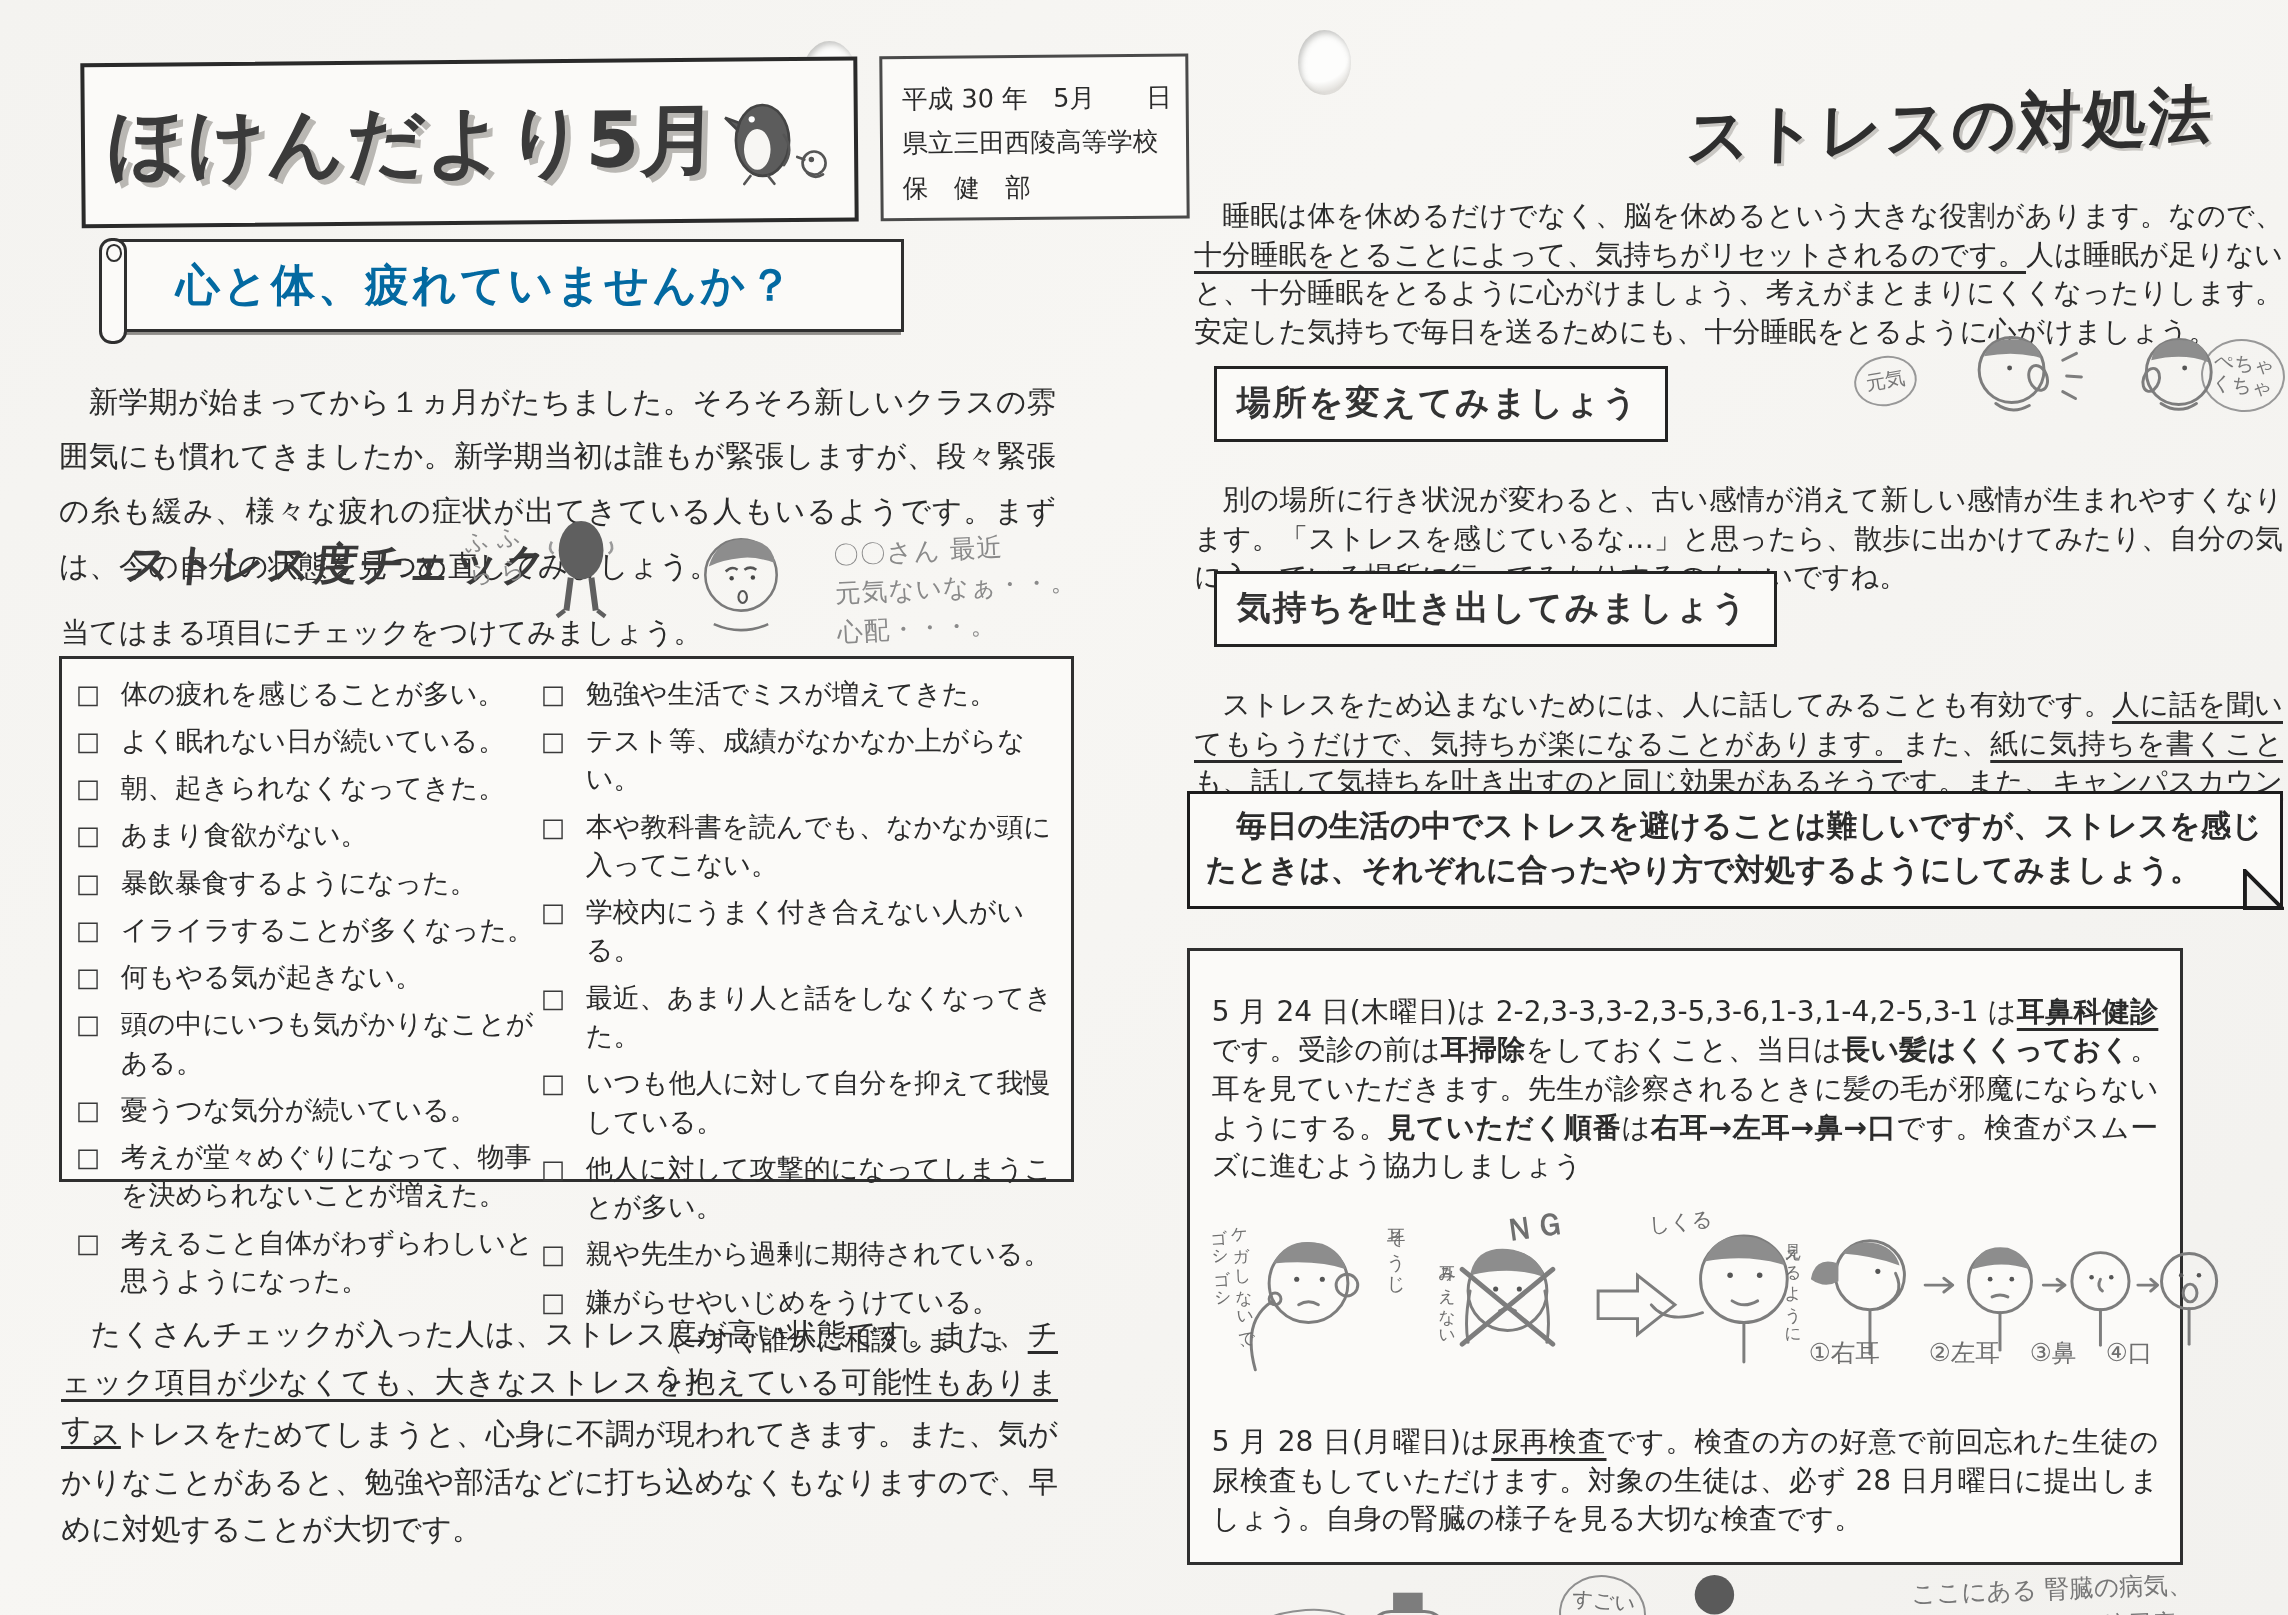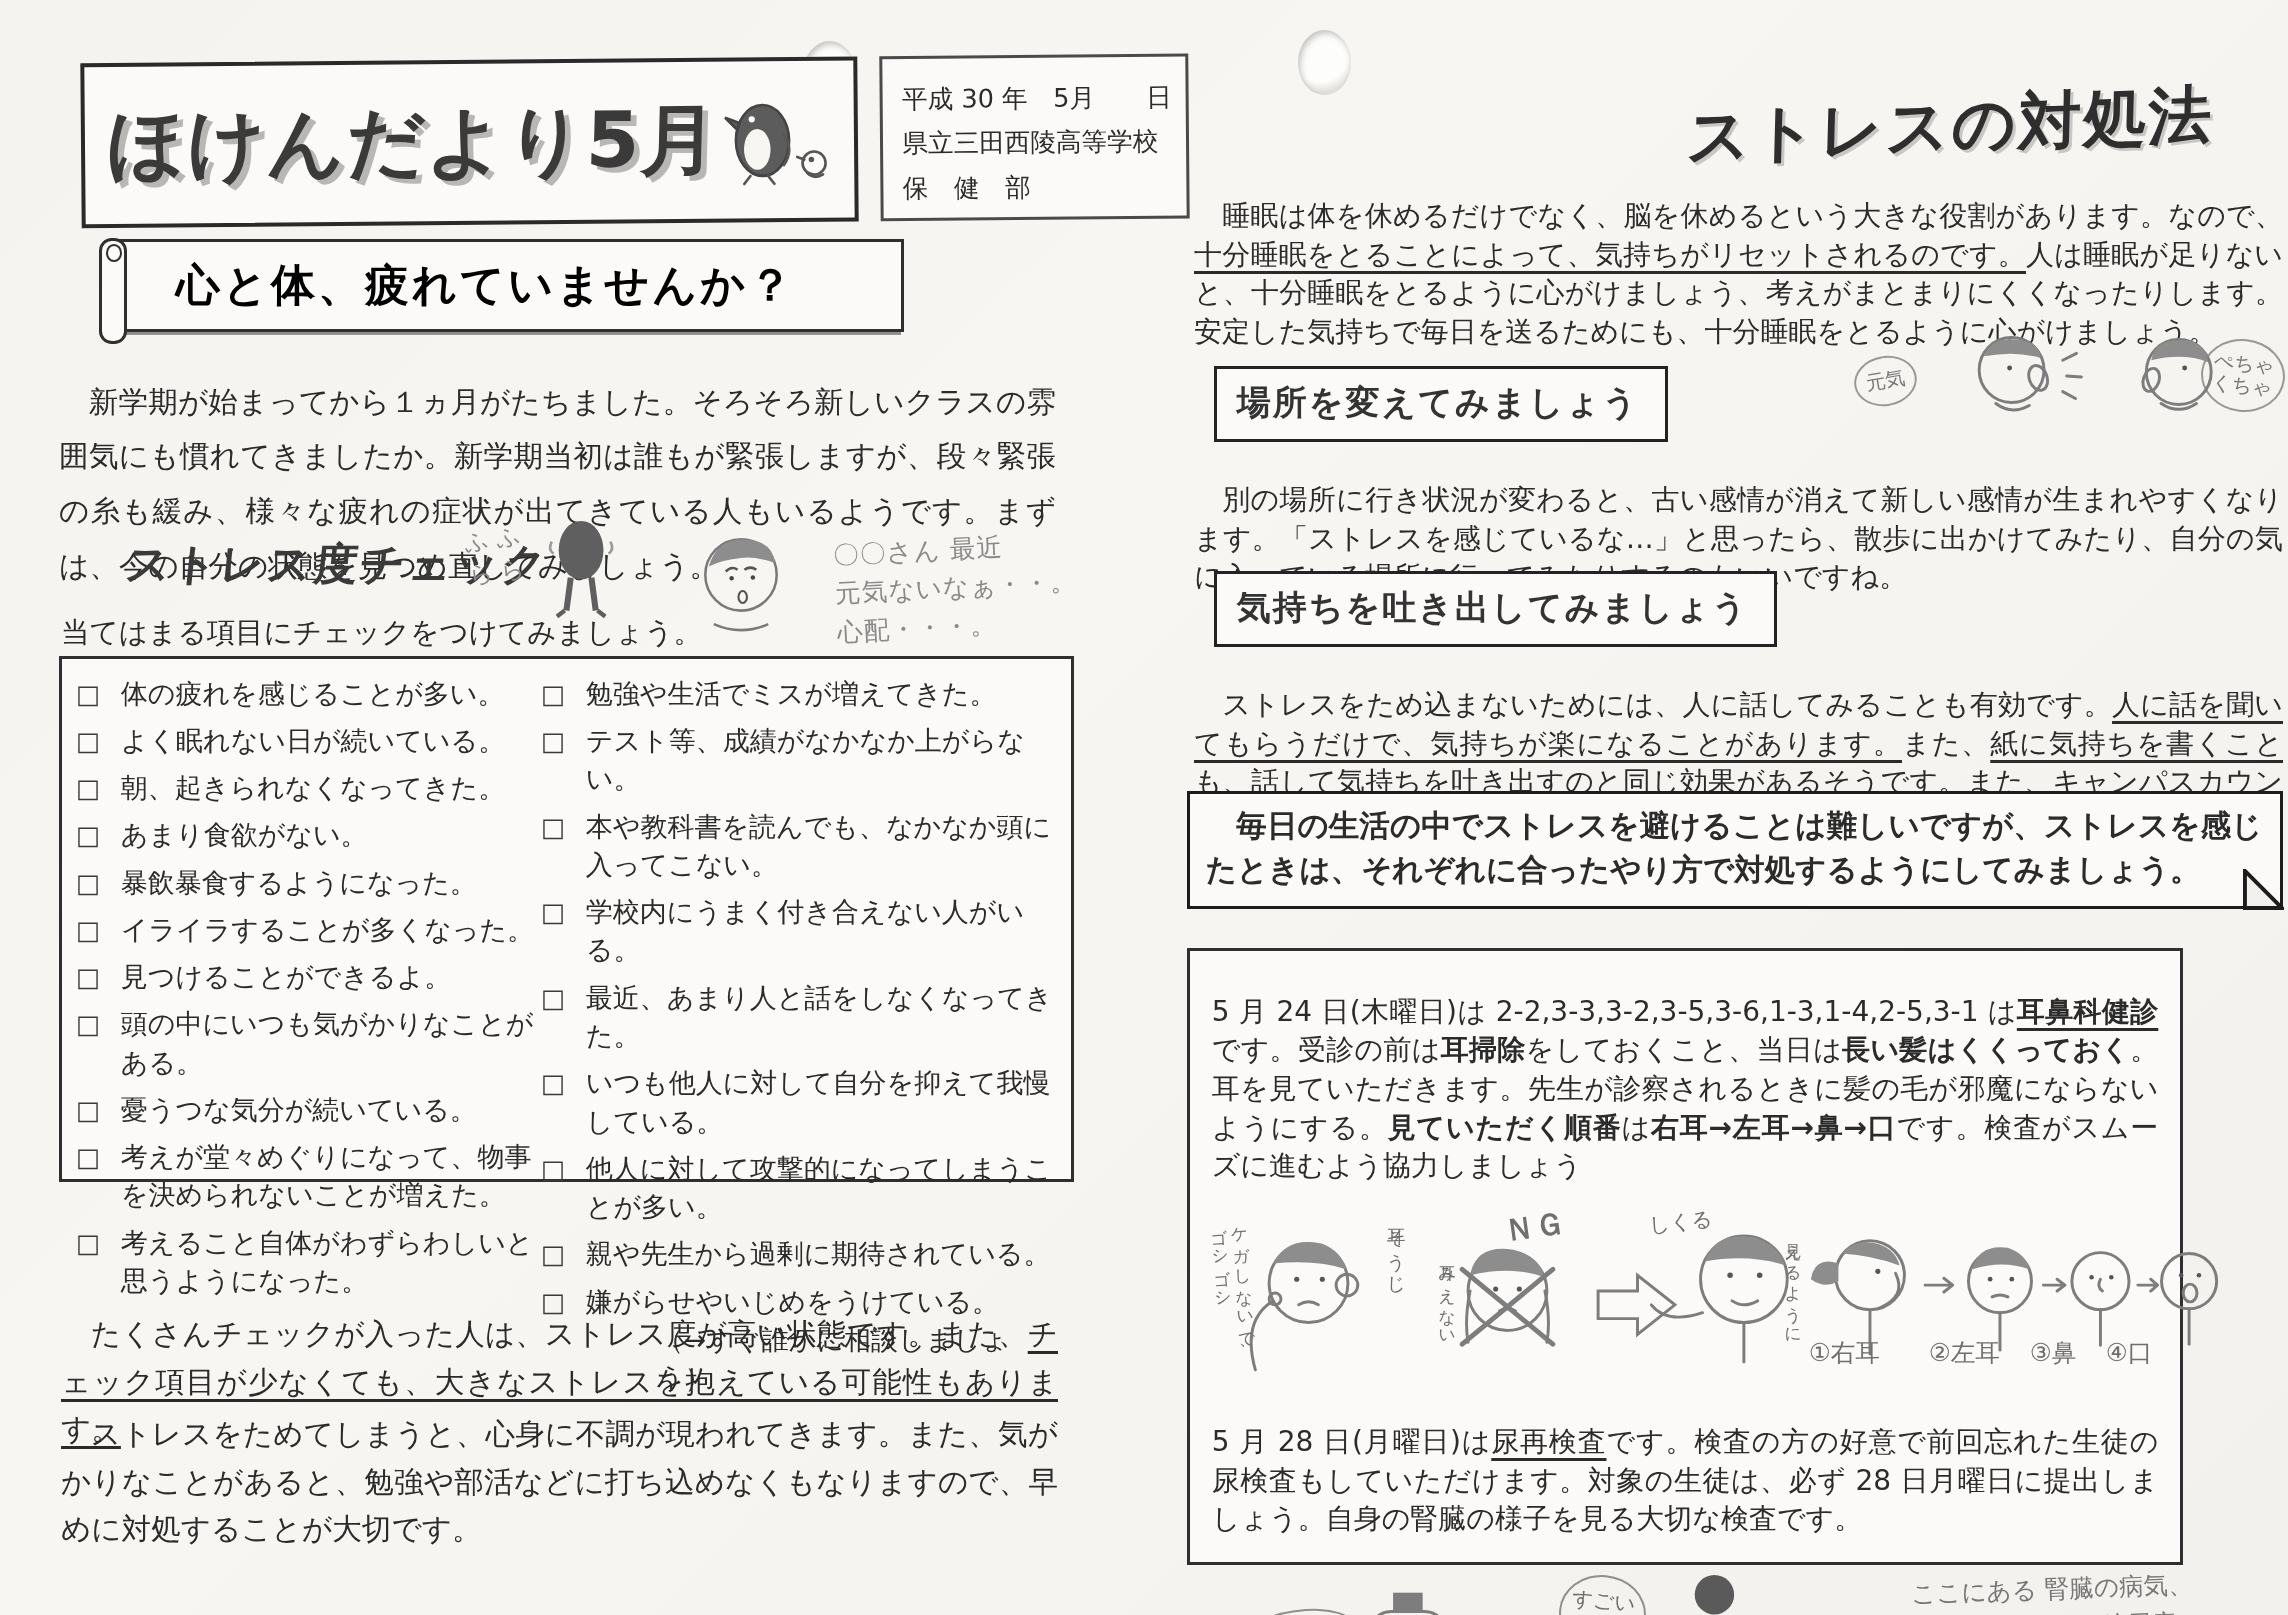--- a/index.html
+++ b/index.html
@@ -29,21 +29,21 @@
   .penguin{margin-left:2px;}
 
   
   .banner{position:absolute;left:116px;top:239px;width:788px;height:93px;border:3px solid #2f2f2f;
     background:#fbfaf8;display:flex;align-items:center;padding-left:57px;
     box-shadow:0 5.9px 0 -3px #8f8d89;}
   .banner .curl{position:absolute;left:-19.7px;top:-3.9px;width:27.6px;height:106px;border:3px solid #2f2f2f;
     border-radius:12.8px;background:#fbfaf8;}
   .banner .curl::before{content:'';position:absolute;left:3.9px;top:3px;width:11.8px;height:13.8px;
     border:2.5px solid #2f2f2f;border-radius:50%;}
-  .banner-text{font-size:44px;font-weight:900;letter-spacing:3px;color:#000000;}
+  .banner-text{font-size:44px;font-weight:900;letter-spacing:3px;color:#0369a1;}
 
   
   .intro{position:absolute;left:59px;top:345px;width:997px;font-size:29.6px;line-height:1.85;text-align:justify;}
   .check-heading{position:absolute;left:126px;top:535px;font-size:44px;font-weight:900;
     letter-spacing:2px;color:#3a3a3a;transform:skewX(-6deg);}
   .check-lead{position:absolute;left:61px;top:613px;font-size:28.6px;}
 
   .doodle-fura{position:absolute;left:461px;top:514px;display:flex;align-items:flex-start;}
   .fura-label{writing-mode:vertical-lr;font-size:23.6px;color:#8a8a8a;transform:rotate(-8deg);
     letter-spacing:3.9px;margin-right:5.9px;white-space:pre-line;}
@@ -222,21 +222,21 @@
           <span class="cl-body"><span class="cl-text">暴飲暴食するようになった。</span></span>
         </div>
 
         <div class="cl-item">
           <span class="box">□</span>
           <span class="cl-body"><span class="cl-text">イライラすることが多くなった。</span></span>
         </div>
 
         <div class="cl-item">
           <span class="box">□</span>
-          <span class="cl-body"><span class="cl-text">見つけることができるよ。</span></span>
+          <span class="cl-body"><span class="cl-text">何もやる気が起きない。</span></span>
         </div>
 
         <div class="cl-item">
           <span class="box">□</span>
           <span class="cl-body"><span class="cl-text">頭の中にいつも気がかりなことがある。</span></span>
         </div>
 
         <div class="cl-item">
           <span class="box">□</span>
           <span class="cl-body"><span class="cl-text">憂うつな気分が続いている。</span></span>

